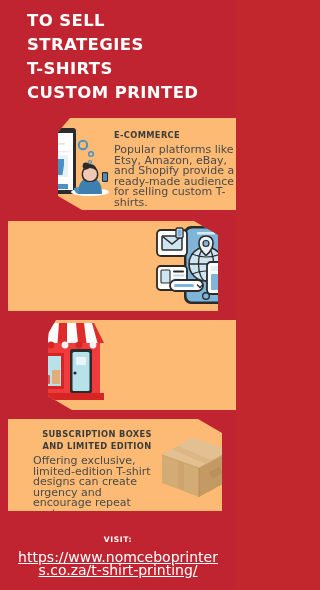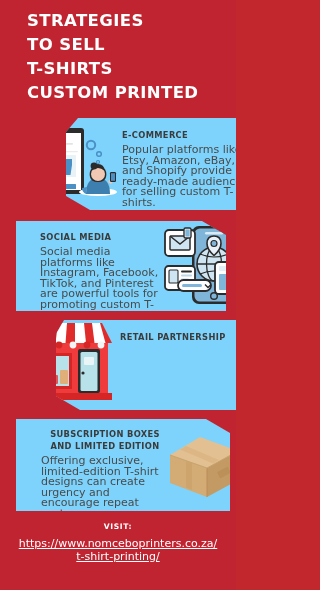--- a/index.html
+++ b/index.html
@@ -41,23 +41,23 @@
     font-weight: 700;
     letter-spacing: 0.4px;
     text-transform: uppercase;
     font-family: "DejaVu Sans", sans-serif;
   }
   .header-title .tline { display: block; white-space: nowrap; }
 
   
   .card {
     position: absolute;
-    left: 16px;
-    width: 236px;
-    background: #7dd3fc;
+    left: 8px;
+    width: 236px;
+    background: #fdba74;
   }
   .card-inner {
     position: absolute;
     left: 0; top: 0;
     width: 100%; height: 100%;
   }
   .card-text {
     position: absolute;
     box-sizing: border-box;
   }
@@ -127,51 +127,51 @@
     position: absolute;
     left: 0;
     top: 511px;
     width: 236px;
     height: 79px;
     background: #bf2430;
     text-align: center;
   }
   .visit-label {
     margin: 0;
-    padding-top: 11px;
+    padding-top: 24px;
     color: #ffffff;
     font-size: 7.6px;
     font-weight: 700;
     letter-spacing: 0.6px;
     text-transform: uppercase;
     font-family: "DejaVu Sans", sans-serif;
   }
   .visit-url {
     display: block;
     margin: 7px auto 0 auto;
     width: 200px;
     color: #ffffff;
-    font-size: 11px;
+    font-size: 14px;
     line-height: 12.5px;
     text-decoration: underline;
     font-family: "DejaVu Sans", sans-serif;
     word-break: break-all;
   }
 
   svg { display: block; overflow: visible; }
 </style>
 </head>
 <body>
 
 <div class="infographic">
 
   <div class="header">
     <div class="header-title">
+      <span class="tline">TO SELL</span>
       <span class="tline">STRATEGIES</span>
-      <span class="tline">TO SELL</span>
       <span class="tline">T-SHIRTS</span>
       <span class="tline">CUSTOM PRINTED</span>
     </div>
   </div>
 
   <div class="card card1">
     <div class="card-inner">
       <div class="card-art c1-art">
         <svg viewBox="0 0 100 80" width="100" height="80">
 
@@ -216,24 +216,20 @@
       </div>
       <div class="card-text c1-text">
         <p class="card-heading">E-COMMERCE</p>
         <p class="card-body">Popular platforms like Etsy, Amazon, eBay, and Shopify provide a ready-made audience for selling custom T-shirts.</p>
       </div>
     </div>
   </div>
 
   <div class="card card2">
     <div class="card-inner">
-      <div class="card-text c2-text">
-        <p class="card-heading">SOCIAL MEDIA</p>
-        <p class="card-body">Social media platforms like Instagram, Facebook, TikTok, and Pinterest are powerful tools for promoting custom T-shirts.</p>
-      </div>
       <div class="card-art c2-art">
         <svg viewBox="0 0 86 88" width="86" height="88">
 
           <rect x="28" y="4" width="44" height="78" rx="7" fill="#2b2b2b"></rect>
           <rect x="30.5" y="6.5" width="39" height="73" rx="5.5" fill="#7fb5d9"></rect>
           <rect x="41" y="10" width="18" height="2.4" rx="1.2" fill="#d8ebf5"></rect>
           <circle cx="50" cy="74" r="4" fill="#2b2b2b"></circle>
           <circle cx="50" cy="74" r="2.6" fill="#7fb5d9"></circle>
 
           <circle cx="50" cy="42" r="17" fill="#cfe6f2" stroke="#2b2b2b" stroke-width="1.6"></circle>
@@ -302,21 +298,20 @@
 
           <rect x="56" y="28" width="22" height="44" rx="2" fill="#2b2b2b"></rect>
           <rect x="58.5" y="31" width="17" height="39" rx="1.5" fill="#b8e2ea"></rect>
           <rect x="62" y="36" width="10" height="8" rx="1" fill="#e9f5f7"></rect>
           <circle cx="61" cy="52" r="1.6" fill="#2b2b2b"></circle>
 
           <rect x="2" y="72" width="88" height="7" fill="#d62525"></rect>
         </svg>
       </div>
       <div class="card-text c3-text">
-        <p class="card-heading">RETAIL PARTNERSHIP</p>
       </div>
     </div>
   </div>
 
   <div class="card card4">
     <div class="card-inner">
       <div class="card-text c4-text">
         <p class="card-heading">SUBSCRIPTION BOXES AND LIMITED EDITION</p>
         <p class="card-body">Offering exclusive, limited-edition T-shirt designs can create urgency and encourage repeat customers.</p>
       </div>

